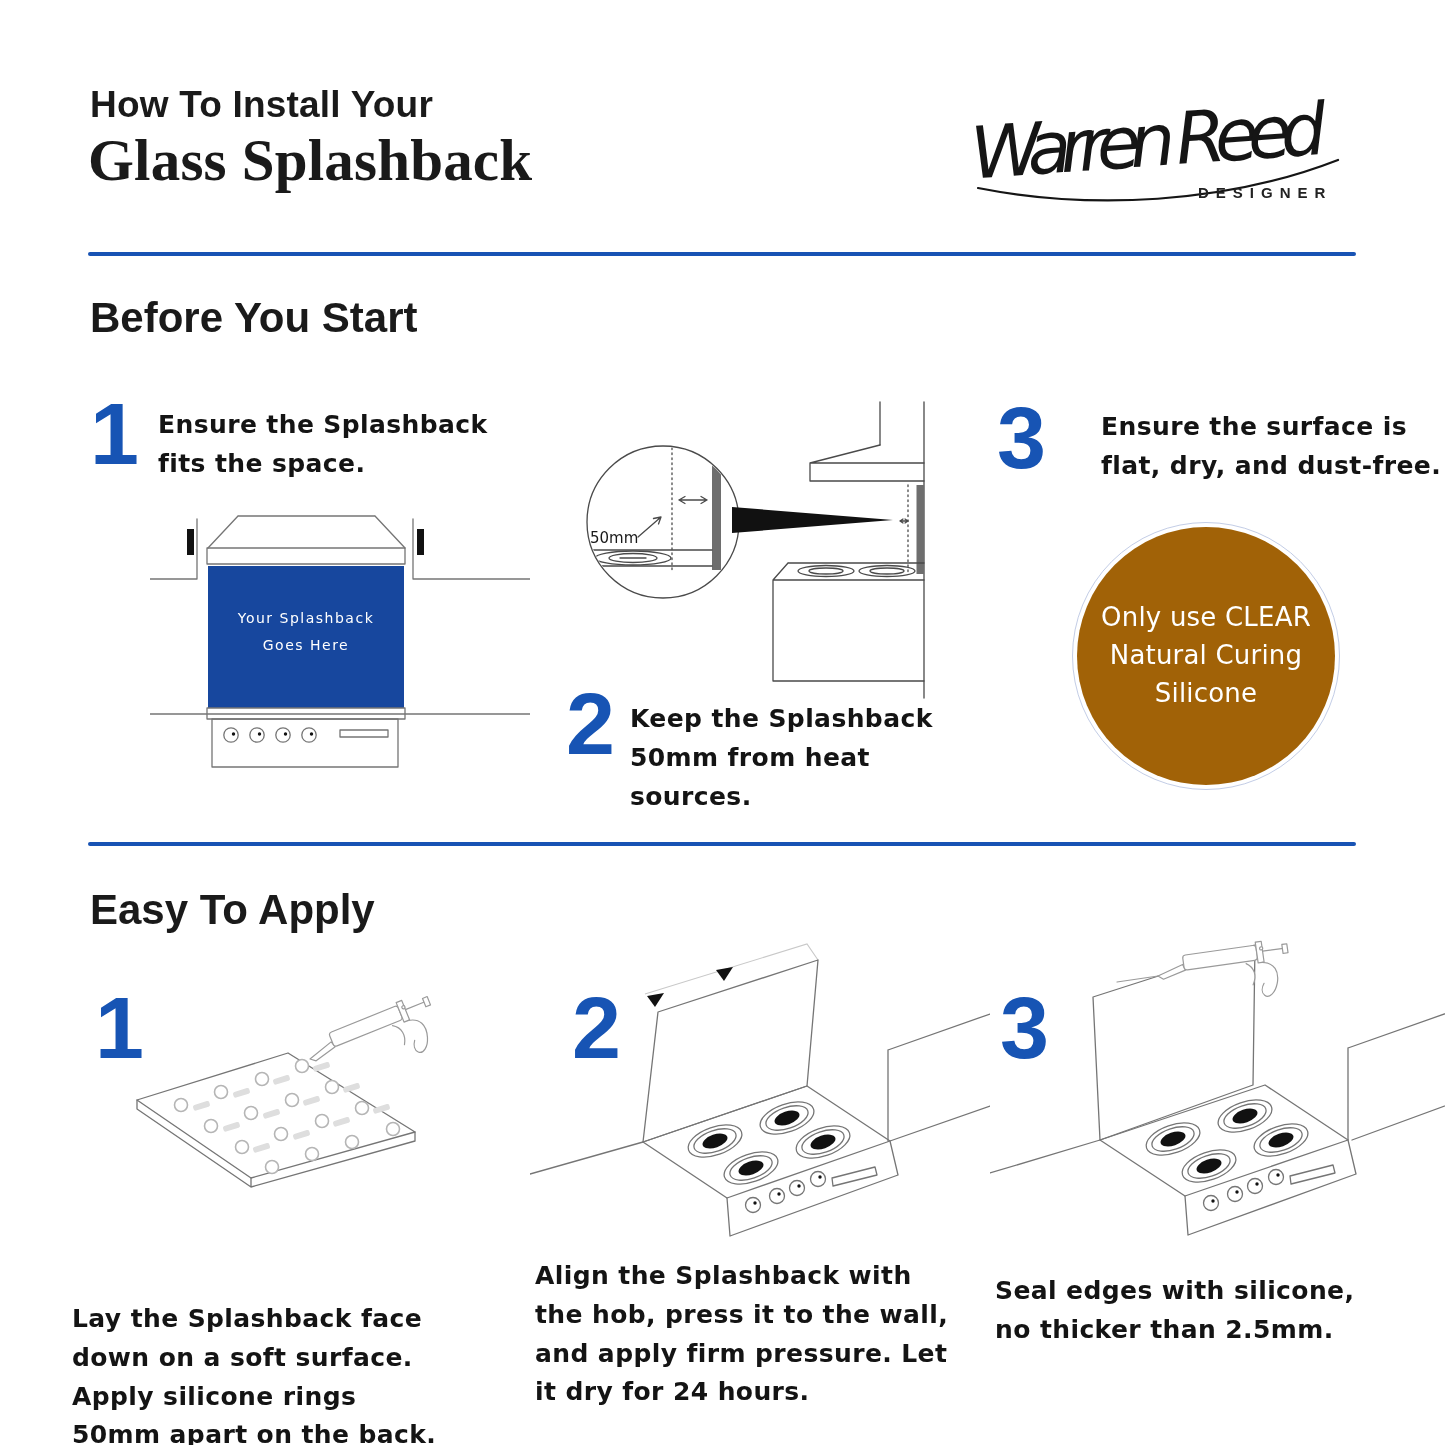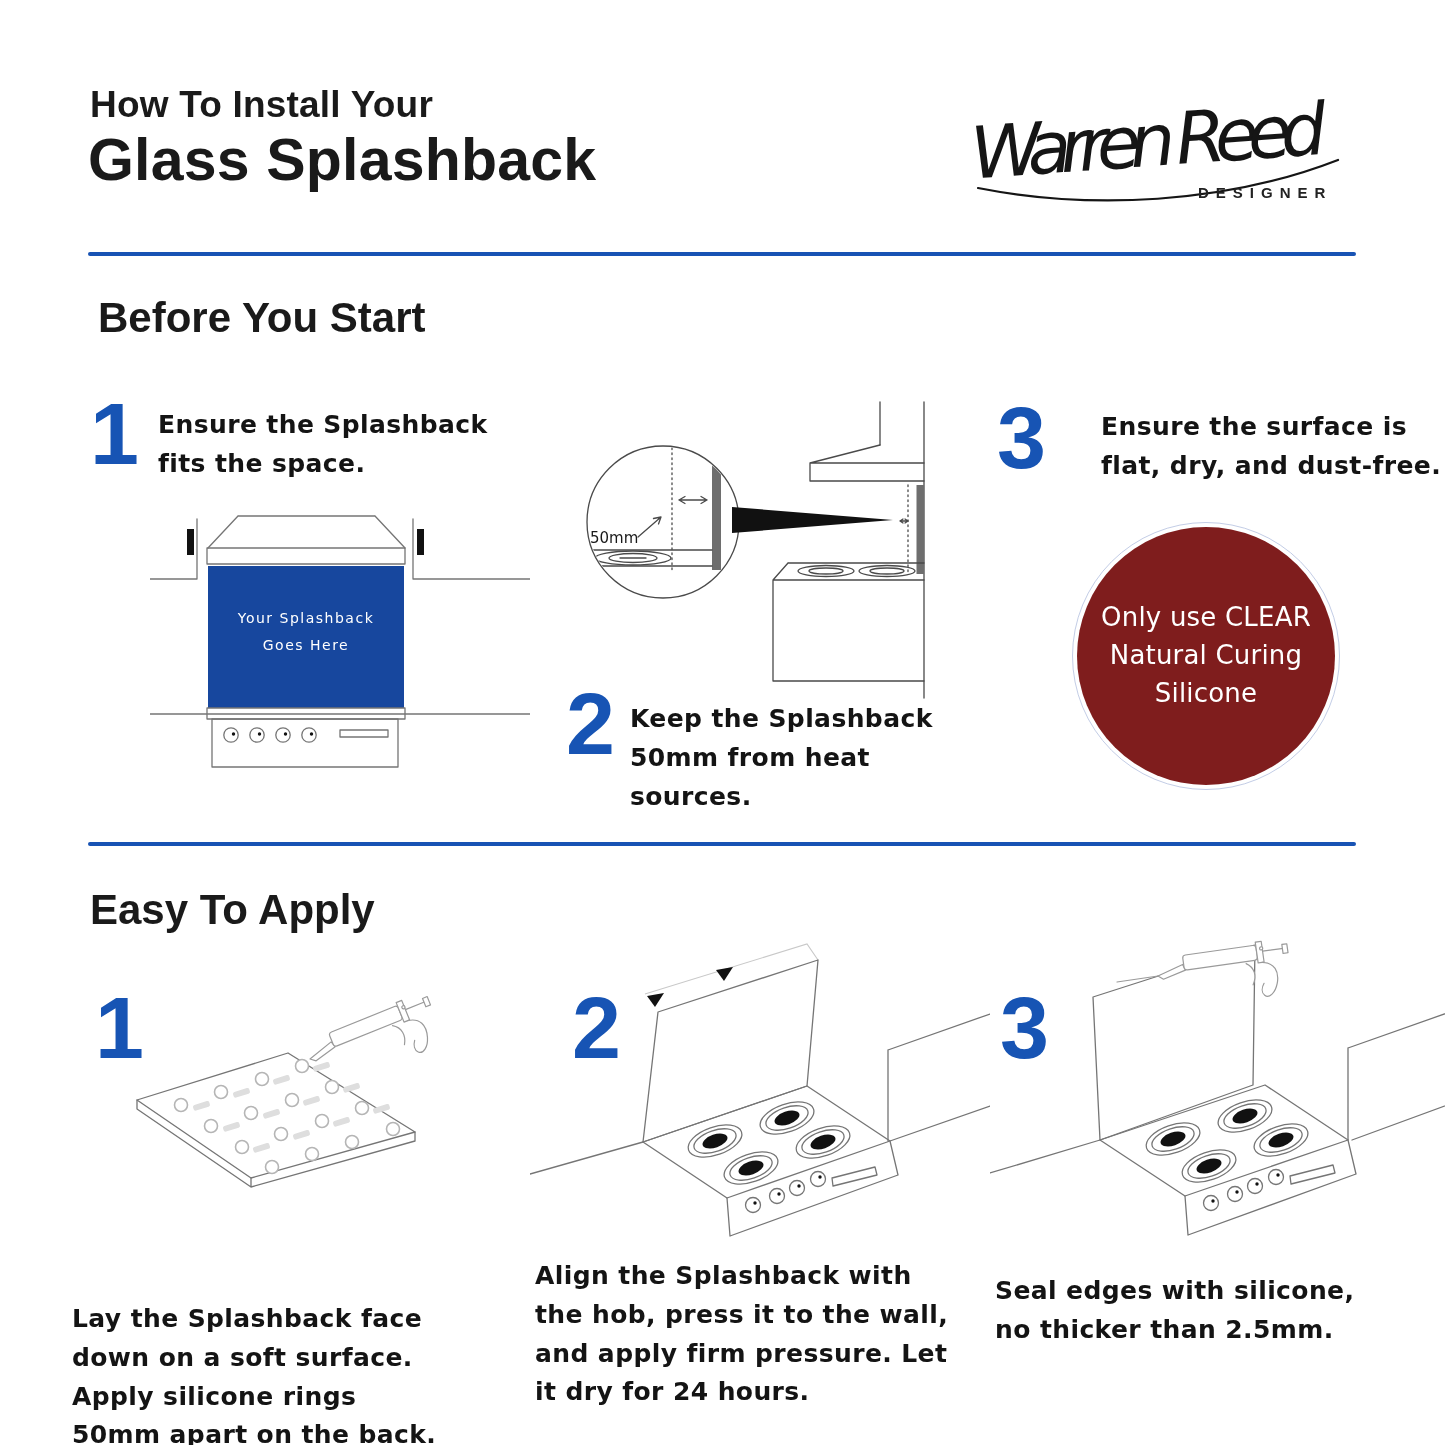--- a/index.html
+++ b/index.html
@@ -4,44 +4,44 @@
 <style>
   html,body{margin:0;padding:0;}
   body{
     width:1445px;height:1445px;position:relative;background:#ffffff;
     font-family:"DejaVu Sans",sans-serif;color:#1a1a1a;overflow:hidden;
   }
   .abs{position:absolute;}
   
   .title-line1{left:90px;top:84px;font-family:"Liberation Sans",sans-serif;
     font-size:37px;font-weight:700;letter-spacing:.2px;}
-  .title-line2{left:88px;top:126px;font-family:Liberation Sans, sans-serif;
+  .title-line2{left:88px;top:126px;font-family:Liberation Serif, serif;
     font-size:59px;font-weight:700;letter-spacing:.2px;}
   .logo-wrap{left:960px;top:62px;width:395px;height:170px;}
   .logo-sub{left:1198px;top:184px;font-family:"Liberation Sans",sans-serif;
     font-size:15px;font-weight:700;letter-spacing:7px;color:#222;}
   .divider{left:88px;width:1268px;height:4px;background:#1853b4;border-radius:2px;}
   .divider-1{top:252px;}
   .divider-2{top:842px;}
   
   .section-heading{font-family:"Liberation Sans",sans-serif;font-size:42px;font-weight:700;}
-  .heading-before{left:90px;top:294px;margin-left:8px;}
+  .heading-before{left:90px;top:294px;}
   .heading-apply{left:90px;top:886px;}
   
   .step-num{font-family:"Liberation Sans",sans-serif;font-weight:700;
     font-size:88px;line-height:.82;color:#1754b4;}
   
   .step-text,.caption{font-size:25px;font-weight:700;line-height:1.55;
     letter-spacing:.4px;white-space:pre-line;color:#141414;}
   .center{}
   
   .note-outer{left:1072px;top:522px;width:266px;height:266px;border-radius:50%;
     border:1px solid #c3cde6;}
   .note-inner{position:absolute;left:4px;top:4px;right:4px;bottom:4px;border-radius:50%;
-    background:#7f1d1d;display:flex;align-items:center;justify-content:center;}
+    background:#a16207;display:flex;align-items:center;justify-content:center;}
   .note-text{color:#ffffff;font-size:26px;font-weight:400;line-height:1.45;
     text-align:center;white-space:pre-line;letter-spacing:.2px;}
   
   .ln{fill:none;stroke:#757575;stroke-width:1.3;stroke-linecap:round;stroke-linejoin:round;}
   .ln-dk{fill:none;stroke:#4a4a4a;stroke-width:1.3;stroke-linecap:round;stroke-linejoin:round;}
   .ghost{fill:none;stroke:#c9c9c9;stroke-width:1.1;}
   .fill-blk{fill:#111;stroke:none;}
   .bar{fill:#6e6e6e;stroke:none;}
   .ring{fill:#ffffff;stroke:#b5b5b5;stroke-width:1.6;}
   .dash{fill:#dedede;stroke:none;}

